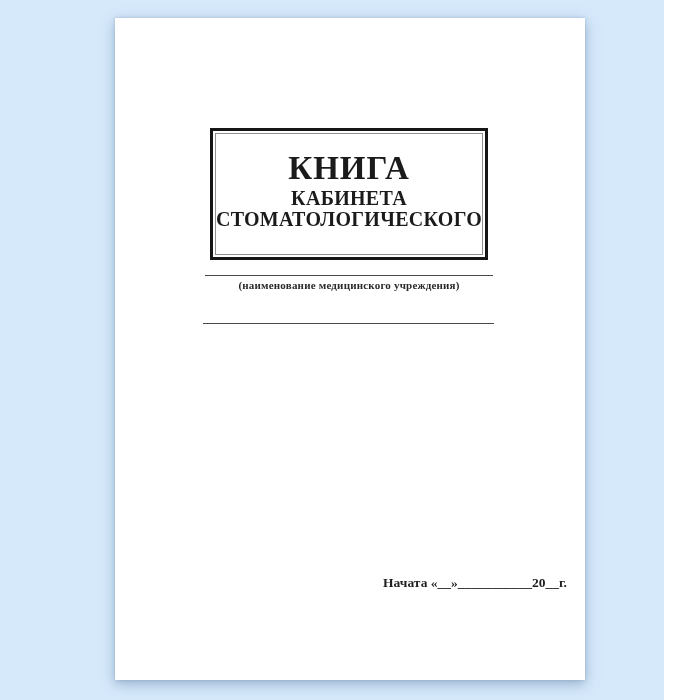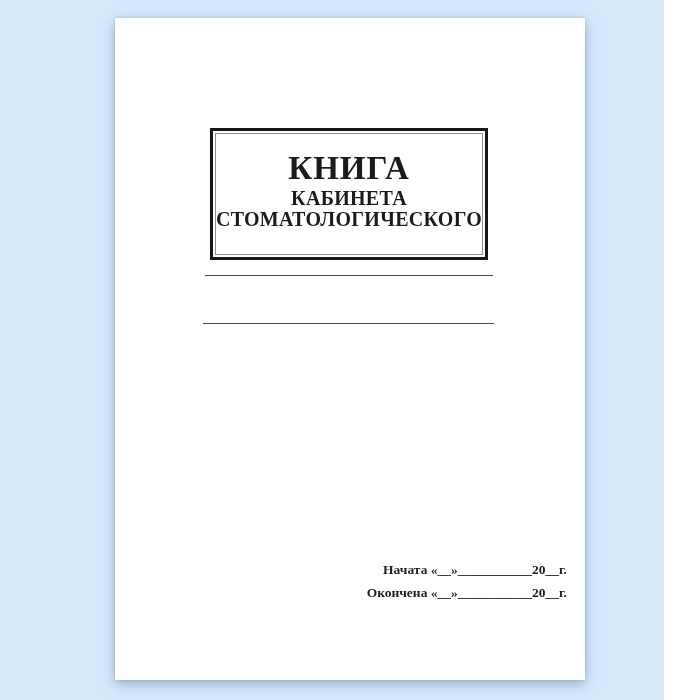--- a/index.html
+++ b/index.html
@@ -83,40 +83,41 @@
     top: 545px;
     text-align: right;
     color: #1e1e1e;
   }
   .date-row {
     font-size: 13.5px;
     font-weight: 700;
     line-height: 14px;
     margin-bottom: 9px;
     white-space: nowrap;
+    margin-top: 13px;
   }
 </style>
 </head>
 <body>
 
 <div class="stage">
   <div class="page">
 
     <div class="title-box">
       <div class="title-box-inner">
         <div class="title-main">КНИГА</div>
         <div class="title-sub">КАБИНЕТА</div>
         <div class="title-sub">СТОМАТОЛОГИЧЕСКОГО</div>
       </div>
     </div>
 
     <div class="fill-line line1"></div>
 
+    <div class="caption">(наименование медицинского учреждения)</div>
 
     <div class="fill-line line2"></div>
 
     <div class="dates">
       <div class="date-row">Начата «__»___________20__г.</div>
-      <div class="date-row">Окончена «__»___________20__г.</div>
     </div>
 
   </div>
 </div>
 
 </body></html>

